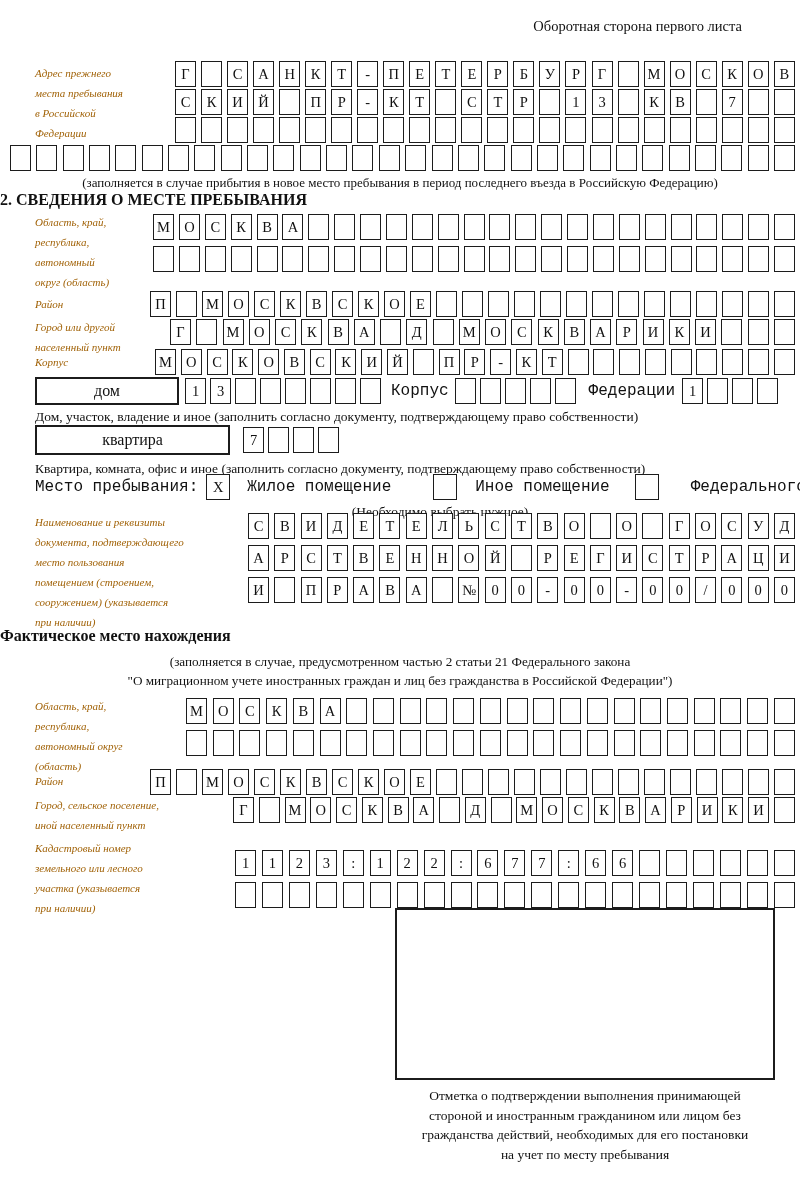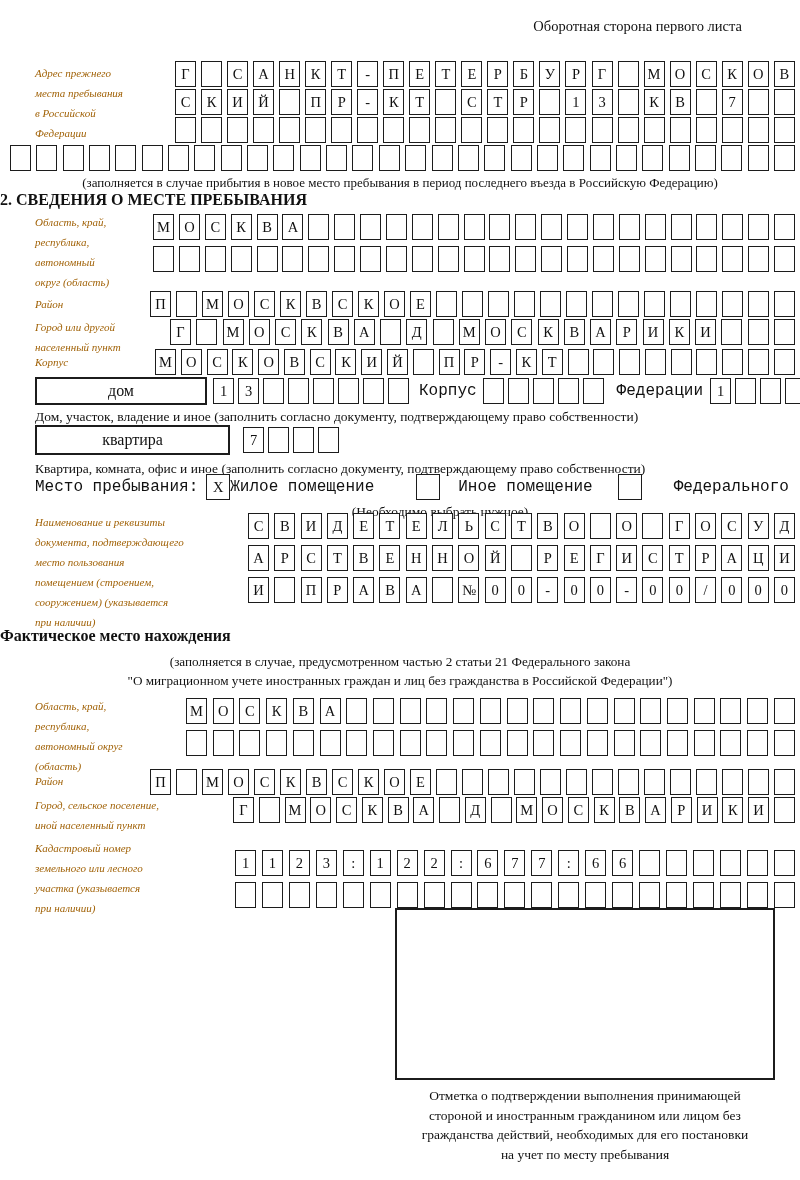--- a/index.html
+++ b/index.html
@@ -307,21 +307,21 @@
       <span class="cbox"></span>
       <span class="cbox"></span>
       <span class="cbox"></span>
       <span class="cbox"></span>
       <span class="cbox"></span>
       <span class="cbox"></span>
       <span class="cbox"></span>
     </div>
 
   <div class="flexrow" style="left:35px; top:377px;">
-    <span class="widebox" style="width:172px; height:28px;">дом</span>
+    <span class="widebox" style="width:144px; height:28px;">дом</span>
     <span class="boxes" style="margin-left:6px;">
         <span class="cbox">1</span>
         <span class="cbox">3</span>
         <span class="cbox"></span>
         <span class="cbox"></span>
         <span class="cbox"></span>
         <span class="cbox"></span>
         <span class="cbox"></span>
         <span class="cbox"></span>
       </span>
@@ -350,21 +350,21 @@
         <span class="cbox"></span>
         <span class="cbox"></span>
         <span class="cbox"></span>
       </span>
   </div>
   <div class="note" style="left:35px; top:460px;">Квартира, комната, офис и иное (заполнить согласно документу, подтверждающему право собственности)</div>
 
   <div class="flexrow" style="left:35px; top:474px;">
     <span class="inl">Место пребывания:</span>
     <span class="cbox checkbox" style="margin-left:8px;">X</span>
-    <span class="inl" style="margin-left:0;">Жилое помещение</span>
+    <span class="inl" style="margin-left:17px;">Жилое помещение</span>
     <span class="cbox checkbox" style="margin-left:42px;"></span>
     <span class="inl" style="margin-left:18px;">Иное помещение</span>
     <span class="cbox checkbox" style="margin-left:25px;"></span>
     <span class="inl" style="margin-left:32px;">Федерального</span>
   </div>
   <div class="note center" style="left:300px; top:503px; width:280px;">(Необходимо выбрать нужное)</div>
 
   <div class="lbl" style="left:35px; top:512px; width:230px;">Наименование и реквизиты
 документа, подтверждающего
 место пользования

